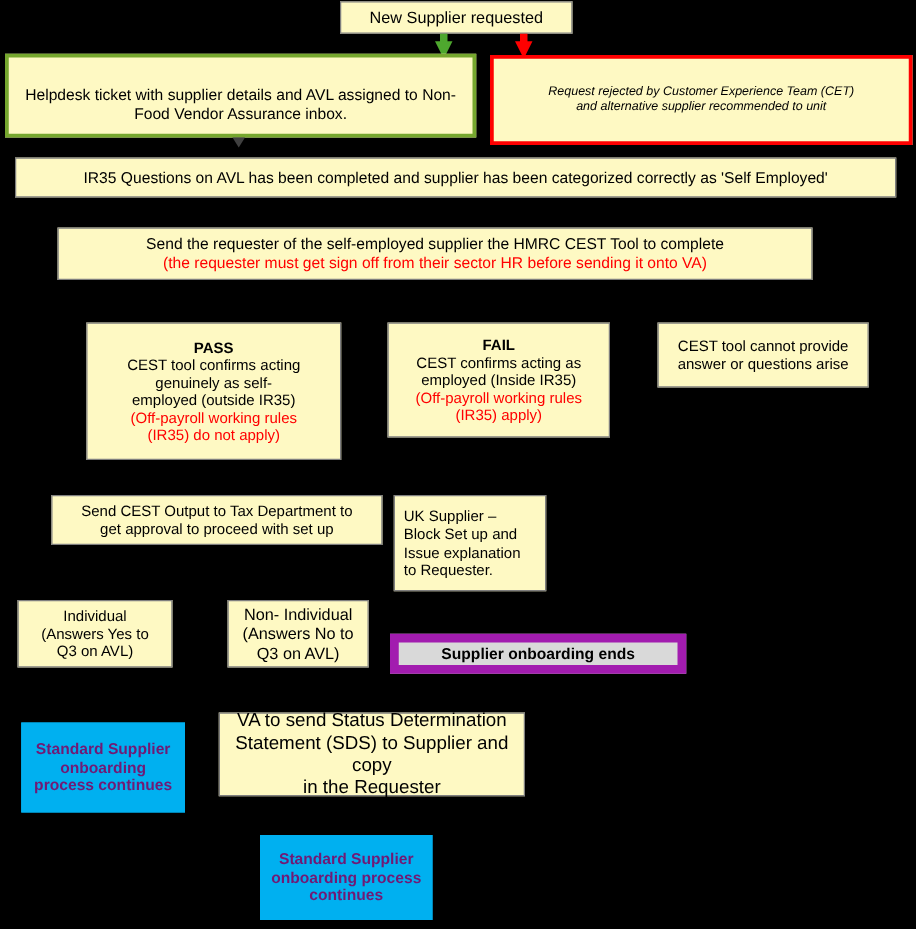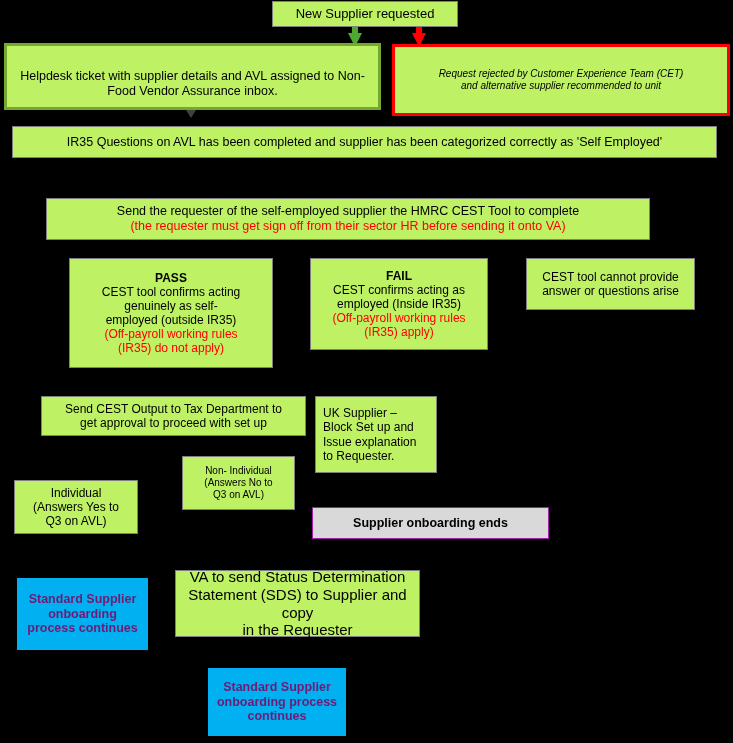--- a/index.html
+++ b/index.html
@@ -11,21 +11,21 @@
     position: relative;
     width: 733px;
     height: 743px;
     background: #000000;
     overflow: hidden;
     font-family: "Liberation Sans", sans-serif;
   }
   .node {
     position: absolute;
     box-sizing: border-box;
-    background: #bef264;
+    background: #fef9c3;
     border: 1px solid #7f7f7f;
     color: #000000;
     display: flex;
     align-items: center;
     justify-content: center;
     text-align: center;
     line-height: 1.18;
     padding: 2px 4px;
   }
   .node .txt { display: block; width: 100%; }
@@ -33,21 +33,21 @@
   .bold { font-weight: bold; }
 
   .accept-box {
     border: 3px solid #76a72e;
   }
   .reject-box {
     border: 3px solid #ff0000;
   }
   .gray-box {
     background: #d9d9d9;
-    border: 1px solid #a21caf;
+    border: 7px solid #a21caf;
     font-weight: bold;
   }
   .blue-box {
     background: #00b0f0;
     border: 1px solid #00b0f0;
     color: #701a75;
     font-weight: bold;
   }
 
   
@@ -111,21 +111,21 @@
       <span>and alternative supplier recommended to unit</span>
     </span>
   </div>
 
   <div class="arrow arrow-black" style="left:186px; top:110px;"></div>
 
   <div class="node" style="left:12px; top:126px; width:705px; height:32px; font-size:12.5px;">
     <span class="txt">IR35 Questions on AVL has been completed and supplier has been categorized correctly as 'Self Employed'</span>
   </div>
 
-  <div class="node" style="left:46px; top:182px; width:604px; height:42px; font-size:12.5px;margin-top:16px;">
+  <div class="node" style="left:46px; top:182px; width:604px; height:42px; font-size:12.5px;">
     <span class="txt">
       <span>Send the requester of the self-employed supplier the HMRC CEST Tool to complete</span><br>
       <span class="red-text">(the requester must get sign off from their sector HR before sending it onto VA)</span>
     </span>
   </div>
 
   <div class="node" style="left:69px; top:258px; width:204px; height:110px; font-size:12px;">
     <span class="txt">
       <span class="bold">PASS</span><br>
       <span>CEST tool confirms acting</span><br>
@@ -171,21 +171,21 @@
   </div>
 
   <div class="node" style="left:14px; top:480px; width:124px; height:54px; font-size:12px;">
     <span class="txt">
       <span>Individual</span><br>
       <span>(Answers Yes to</span><br>
       <span>Q3 on AVL)</span>
     </span>
   </div>
 
-  <div class="node" style="left:182px; top:456px; width:113px; height:54px; font-size:10px;">
+  <div class="node" style="left:182px; top:480px; width:113px; height:54px; font-size:13px;">
     <span class="txt">
       <span>Non- Individual</span><br>
       <span>(Answers No to</span><br>
       <span>Q3 on AVL)</span>
     </span>
   </div>
 
   <div class="node gray-box" style="left:312px; top:507px; width:237px; height:32px; font-size:12.5px;">
     <span class="txt">Supplier onboarding ends</span>
   </div>

